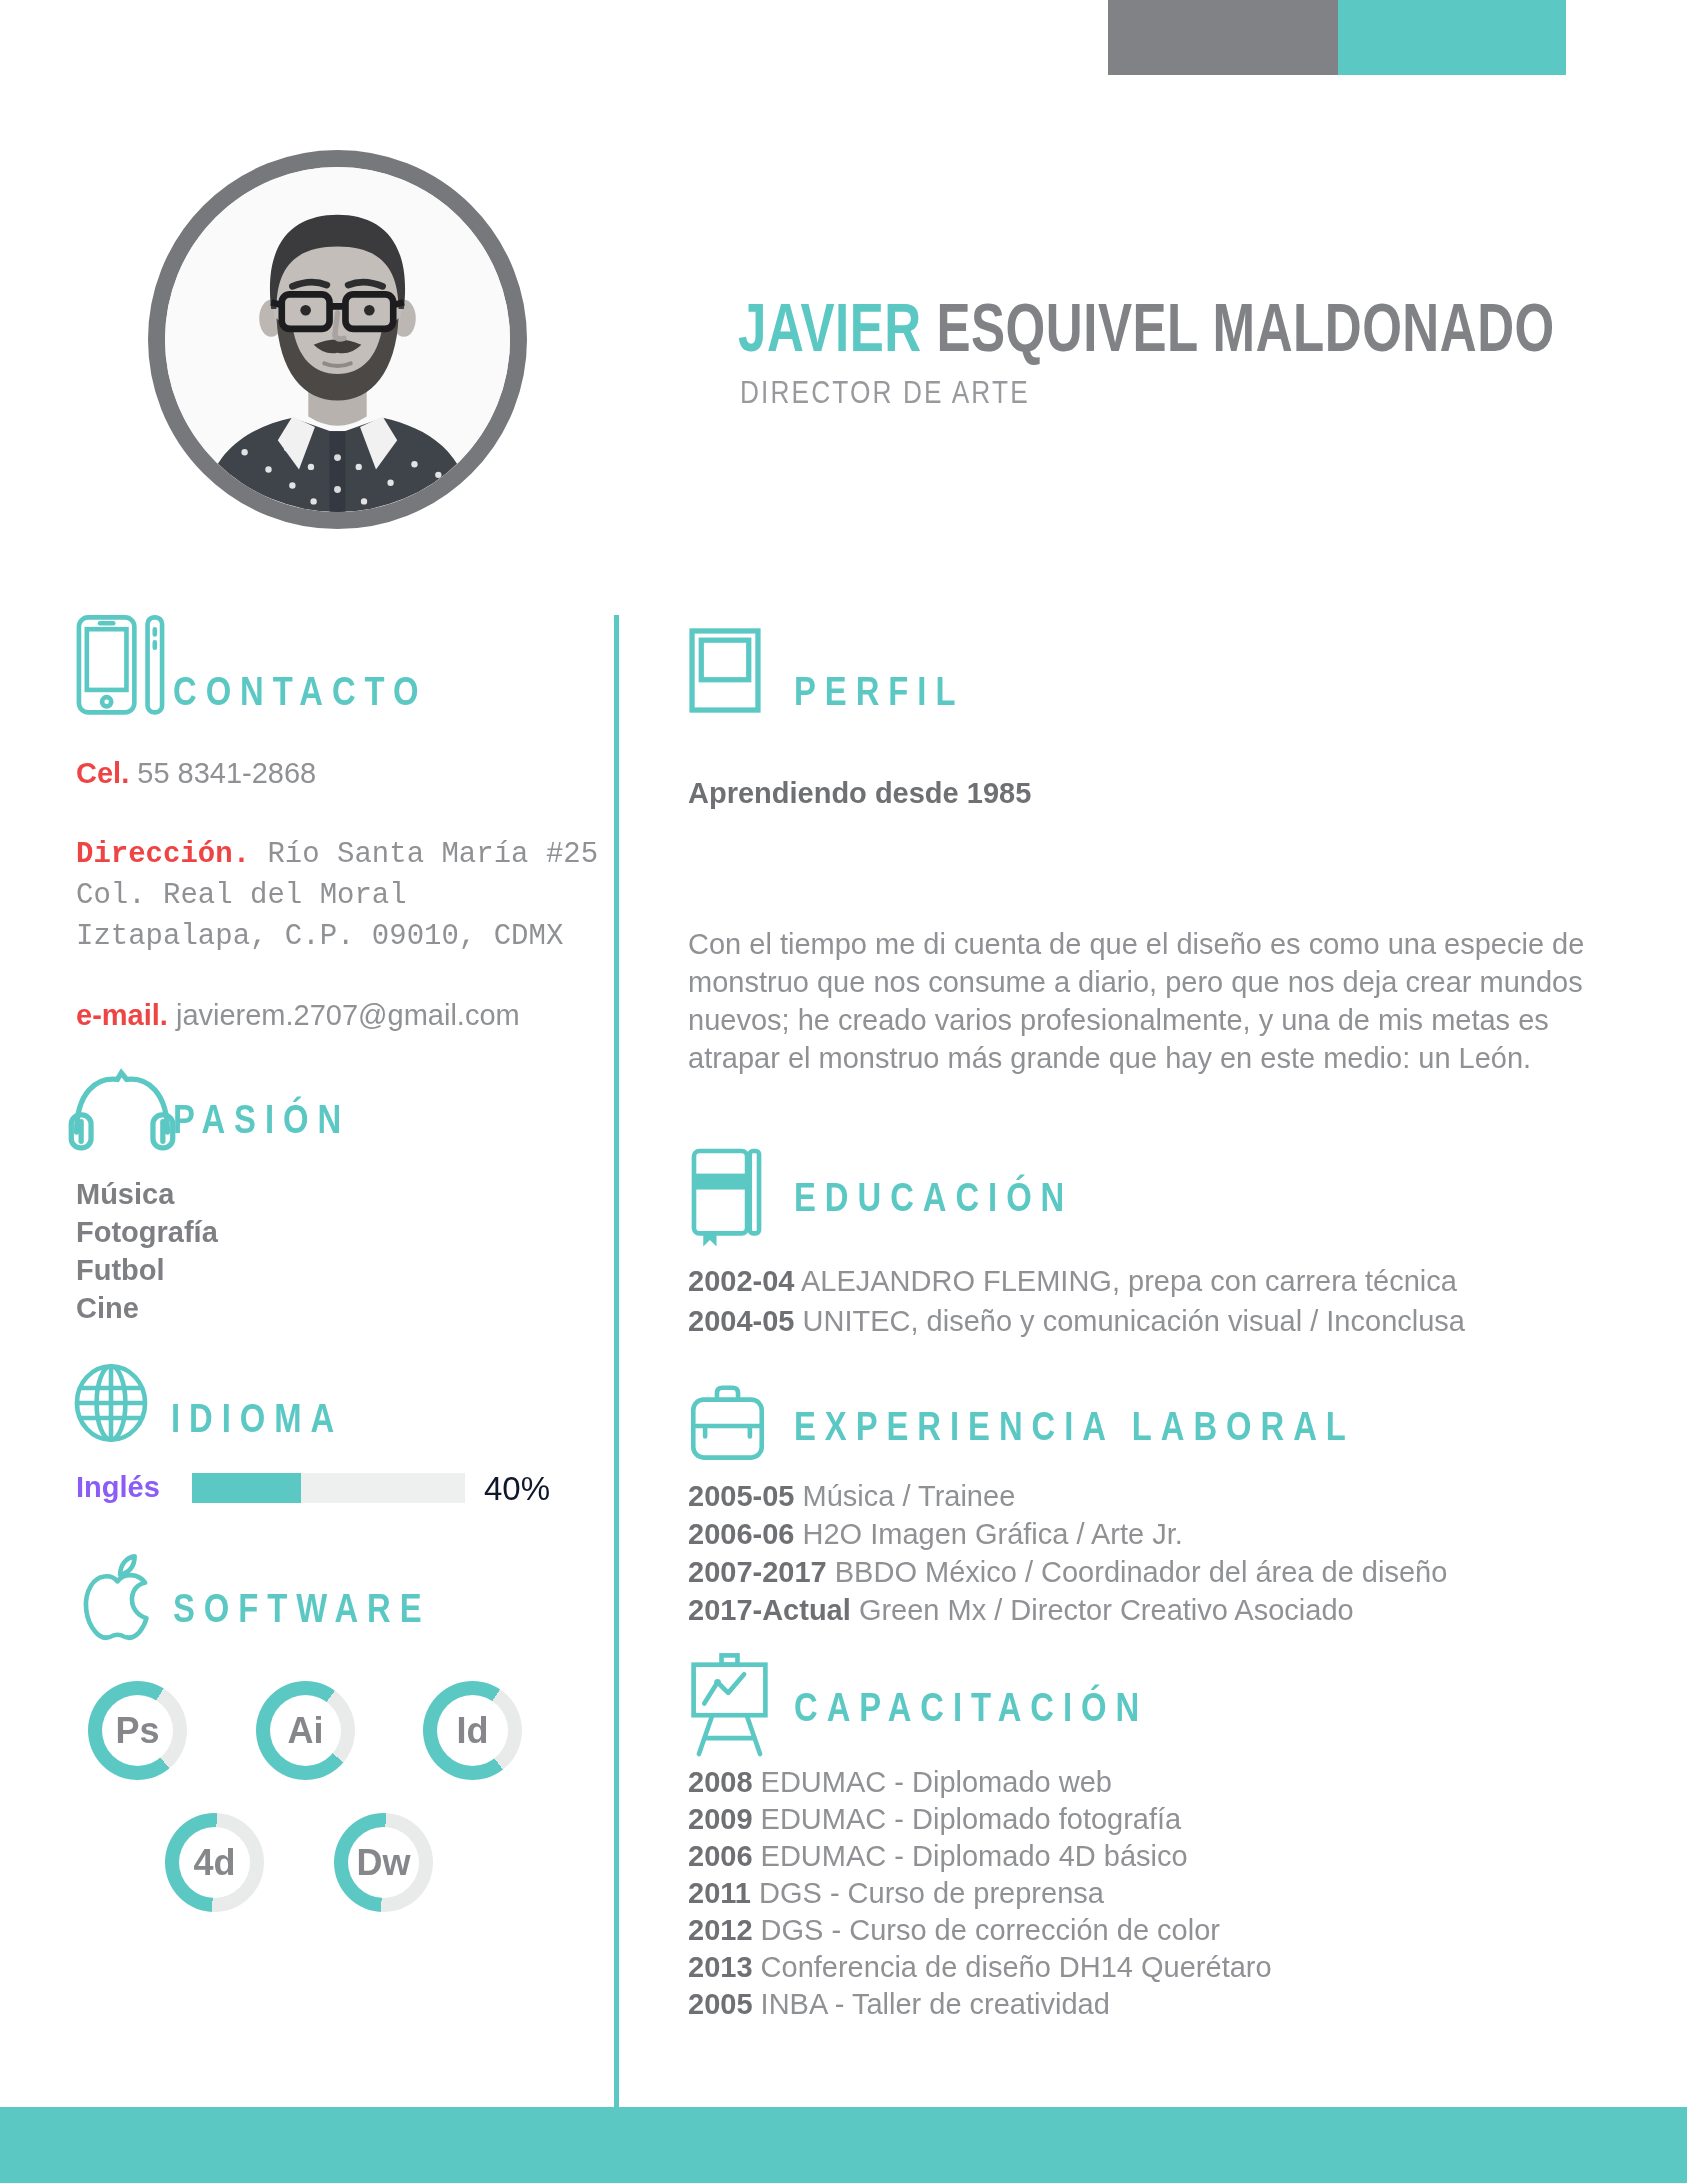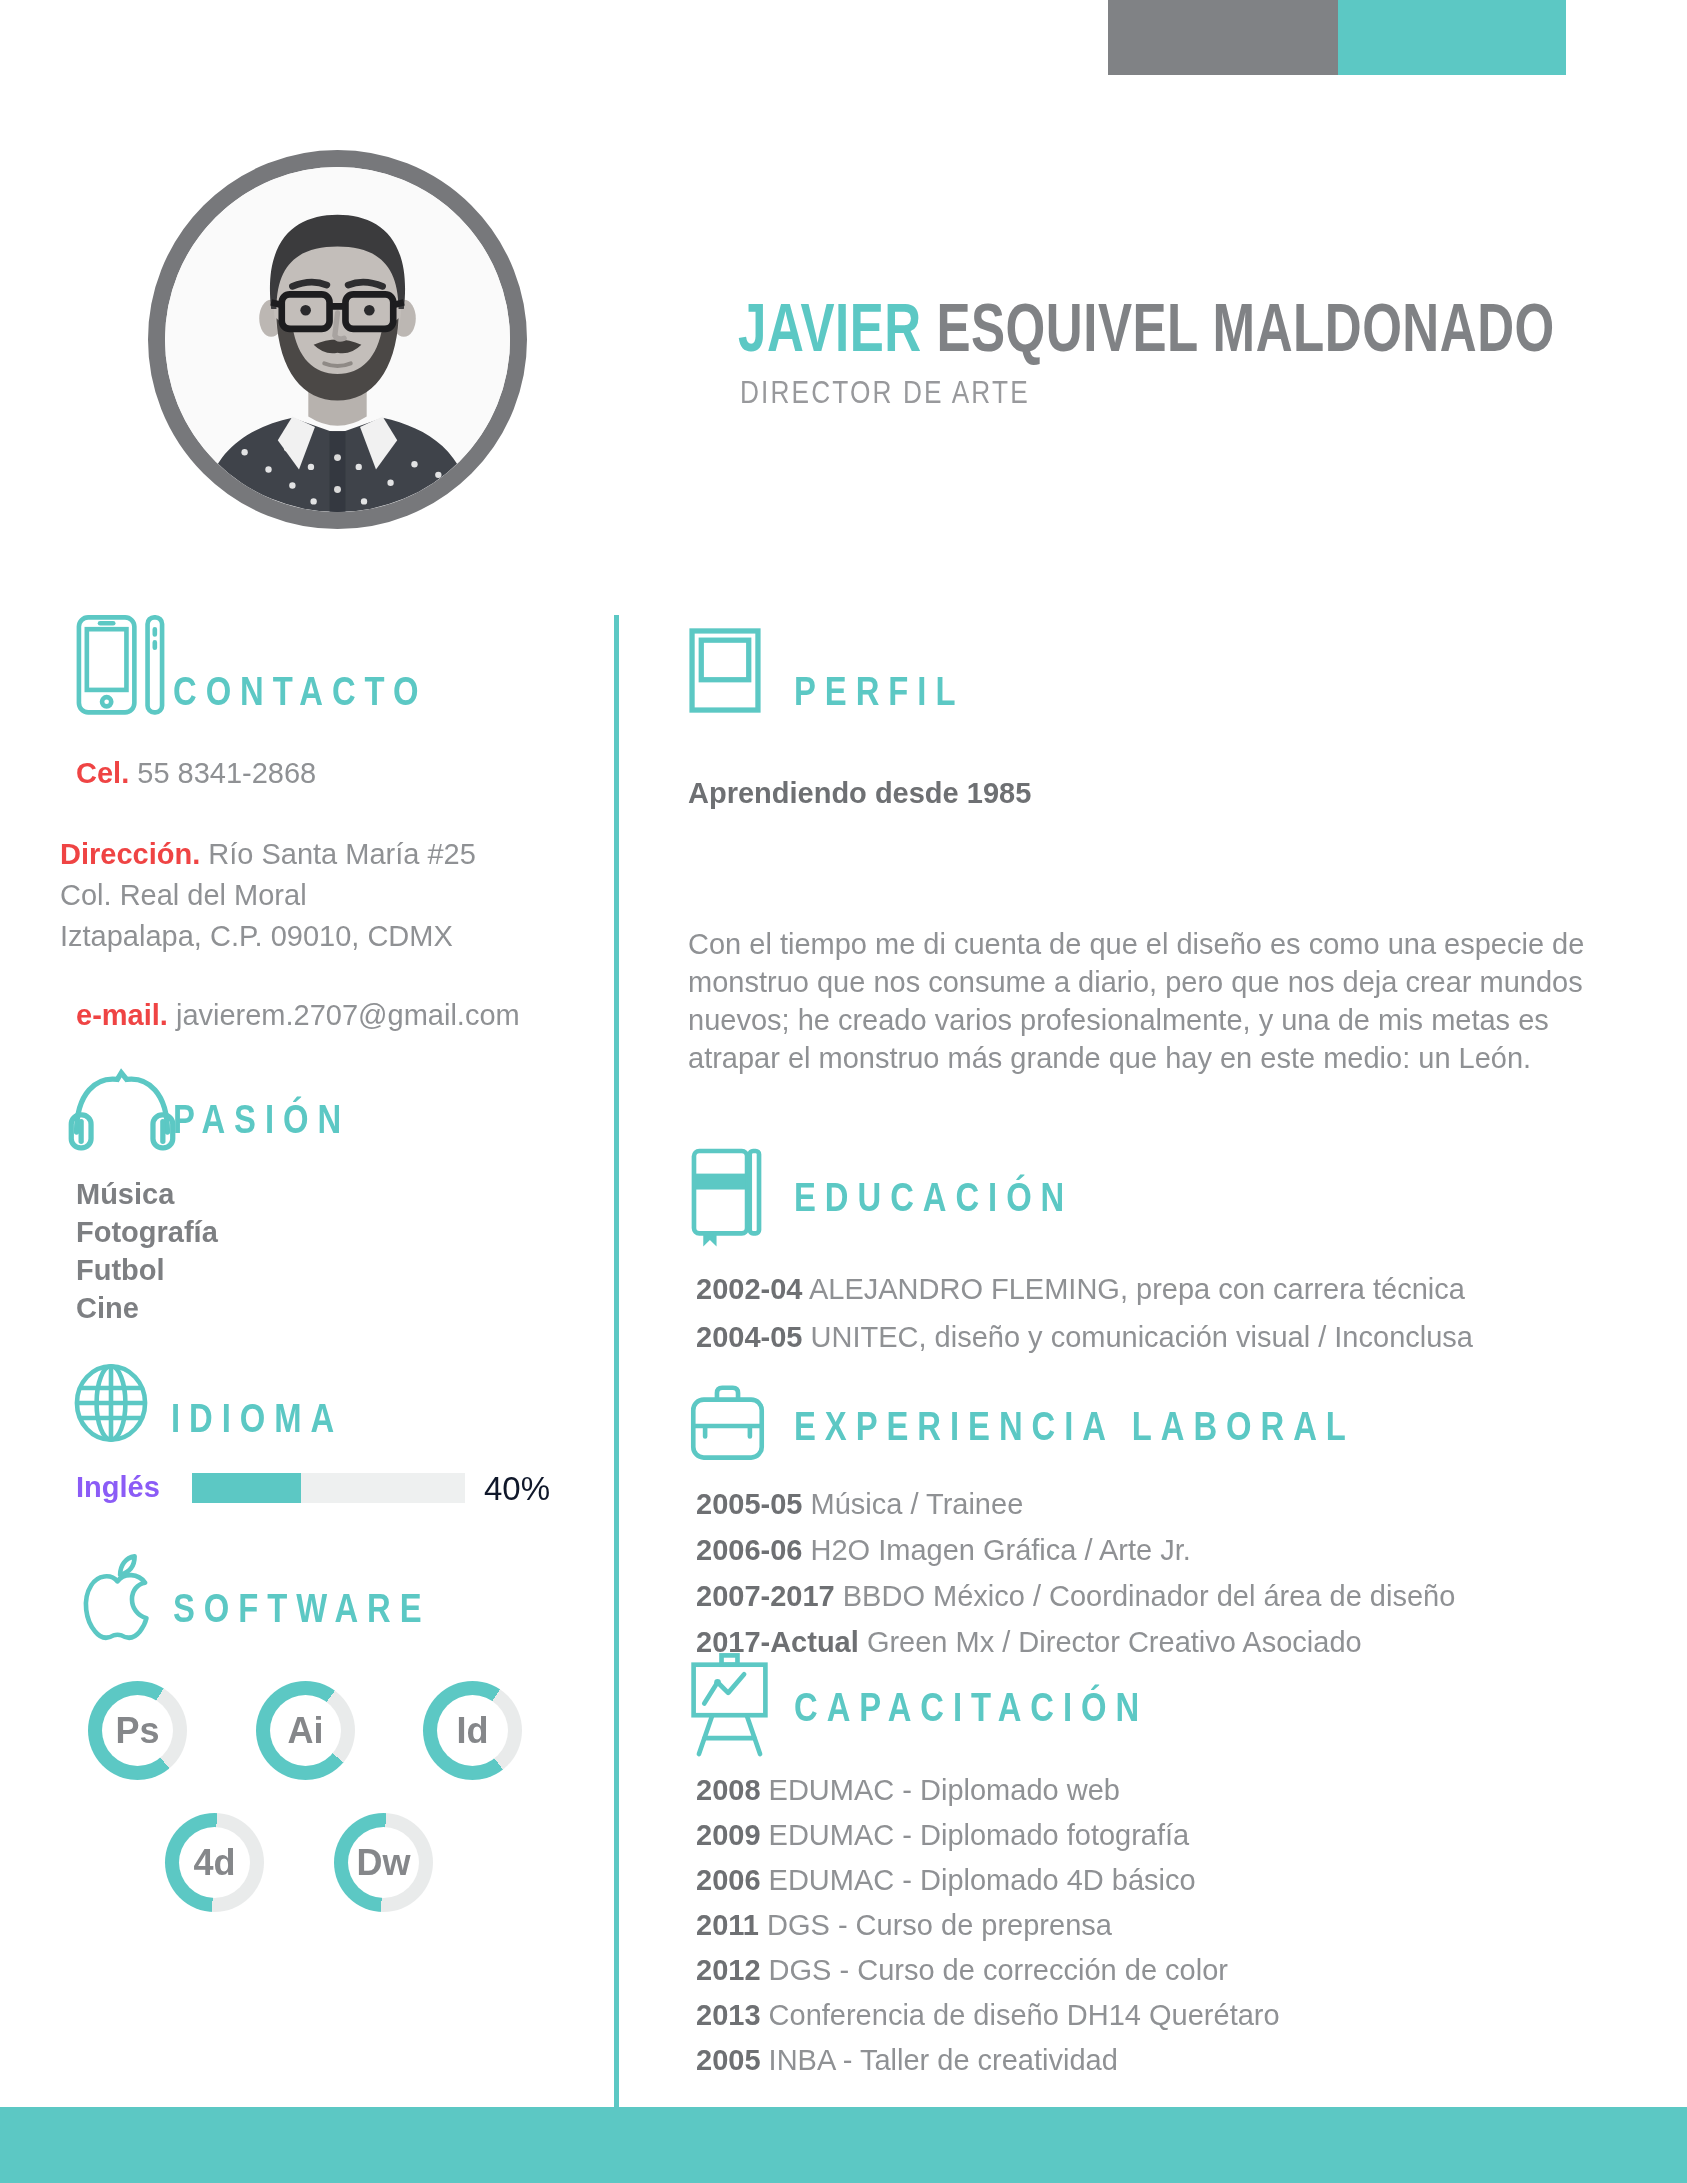--- a/index.html
+++ b/index.html
@@ -25,21 +25,21 @@
   h2.sec{position:absolute;margin:0;color:#5cc8c4;font-size:41px;line-height:46px;font-weight:bold;
          letter-spacing:11.2px;white-space:nowrap;transform:scaleX(.8);transform-origin:left center;}
   .icon{position:absolute;}
   .icon svg{display:block;width:100%;height:100%;}
 
   
   .txt{position:absolute;margin:0;color:#8f9194;font-size:29px;line-height:38px;}
   .lbl{font-weight:bold;color:#ef4444;text-align:right;}
   .boldline{position:absolute;margin:0;color:#6e7073;font-size:29px;font-weight:bold;line-height:38px;}
   .plist p{margin:0;font-weight:bold;color:#7d7f82;}
-  .list p{margin:8px;white-space:nowrap;}
+  .list p{margin:0;white-space:nowrap;}
   .yr{font-weight:bold;color:#6e7073;}
 
   
   .skill-label{position:absolute;left:76px;top:1471px;margin:0;font-size:29px;font-weight:bold;color:#8b5cf6;}
   .bar{position:absolute;left:192px;top:1473px;width:273px;height:30px;background:#eef0f0;}
   .bar-fill{height:100%;background:#5cc8c4;width:0;}
   .pct{position:absolute;left:484px;top:1470px;margin:0;font-size:33px;color:#0f172a;}
 
   
   .ring{position:absolute;width:99px;height:99px;border-radius:50%;background:#e9ebeb;}
@@ -113,21 +113,21 @@
       <circle cx="27" cy="67" r="3.5"></circle>
       <path d="M22,7.5 H32"></path>
       <rect x="58" y="3" width="11" height="72" rx="5"></rect>
       <path d="M63.5,12 V16 M63.5,22 V26"></path>
     </svg>
   </div>
   <h2 class="sec" style="left:173px;top:668px;">CONTACTO</h2>
 
   <p class="txt" style="left:76px;top:754px;"><span class="lbl">Cel.</span> <span>55 8341-2868</span></p>
 
-  <p class="txt" style="left:60px;top:834px;line-height:41px;"><span class="lbl">Dirección.</span> <span>Río Santa María #25</span><br>
+  <p class="txt" style="left:76px;top:834px;line-height:41px;font-family:Liberation Mono, monospace;"><span class="lbl">Dirección.</span> <span>Río Santa María #25</span><br>
   <span>Col. Real del Moral</span><br>
   <span>Iztapalapa, C.P. 09010, CDMX</span></p>
 
   <p class="txt" style="left:76px;top:996px;"><span class="lbl">e-mail.</span> <span>javierem.2707@gmail.com</span></p>
 
   <div class="icon" style="left:66px;top:1066px;width:112px;height:86px;">
     <svg viewBox="0 0 85 65" fill="none" stroke="#5cc8c4" stroke-width="4" stroke-linecap="round">
       <path d="M8,50 C8,20 23,8 39,10 L42,5 L46,10 C62,8 77,20 77,50"></path>
       <rect x="4" y="37" width="15" height="25" rx="7"></rect>
       <path d="M11.5,42 V57"></path>

